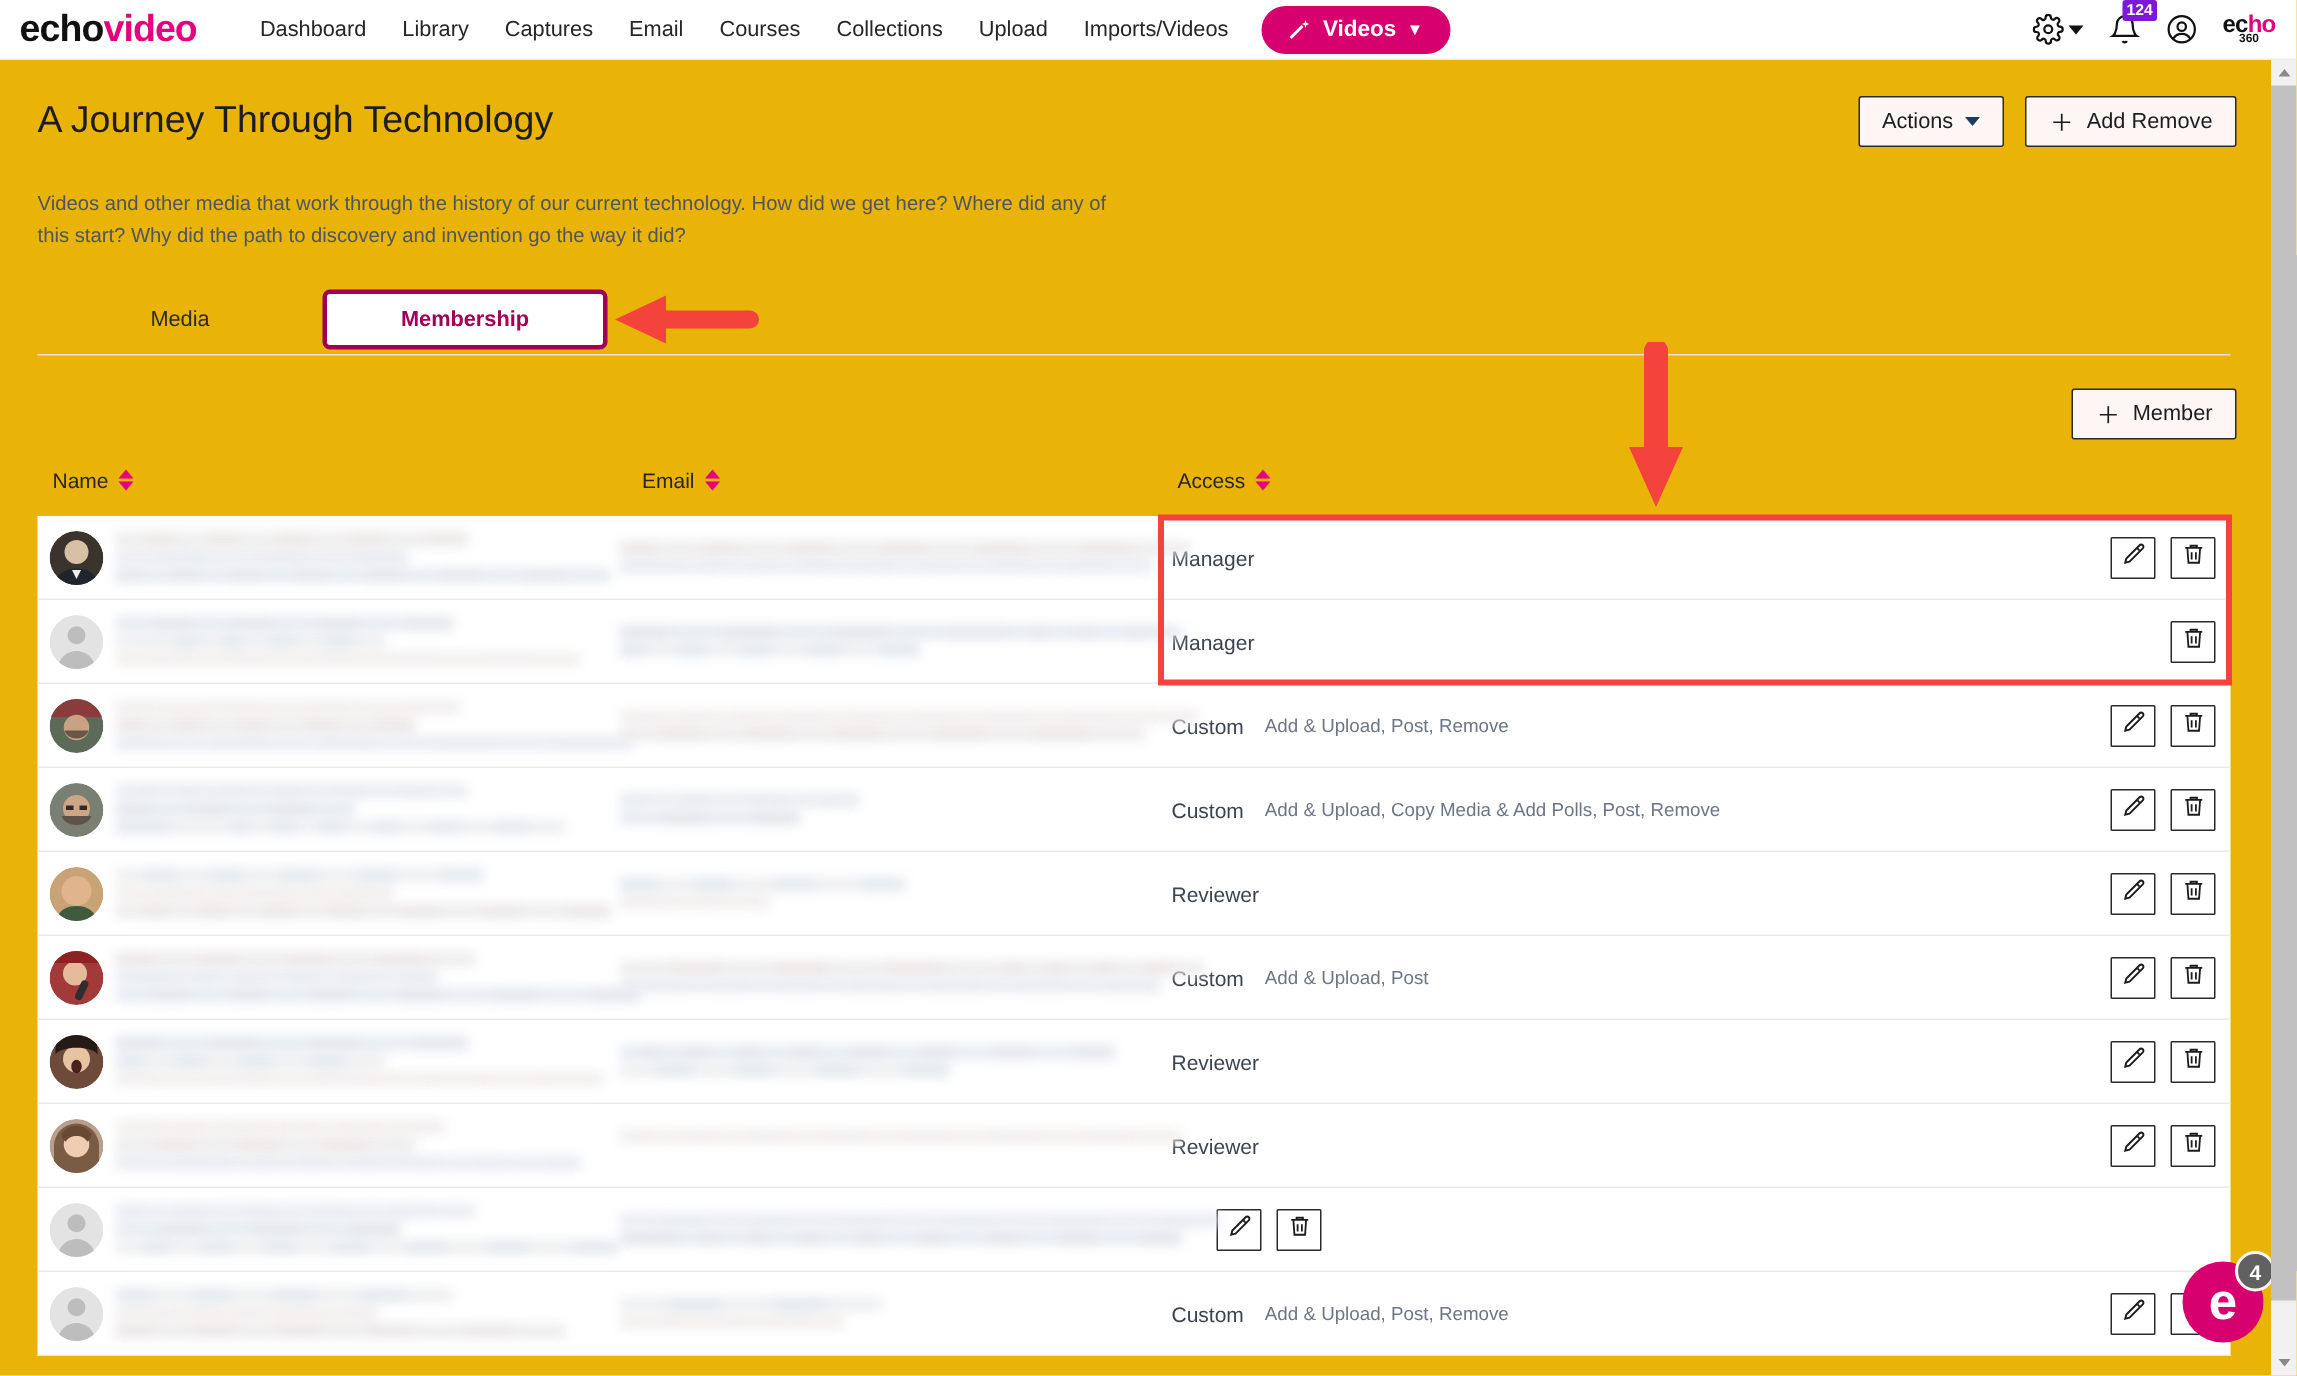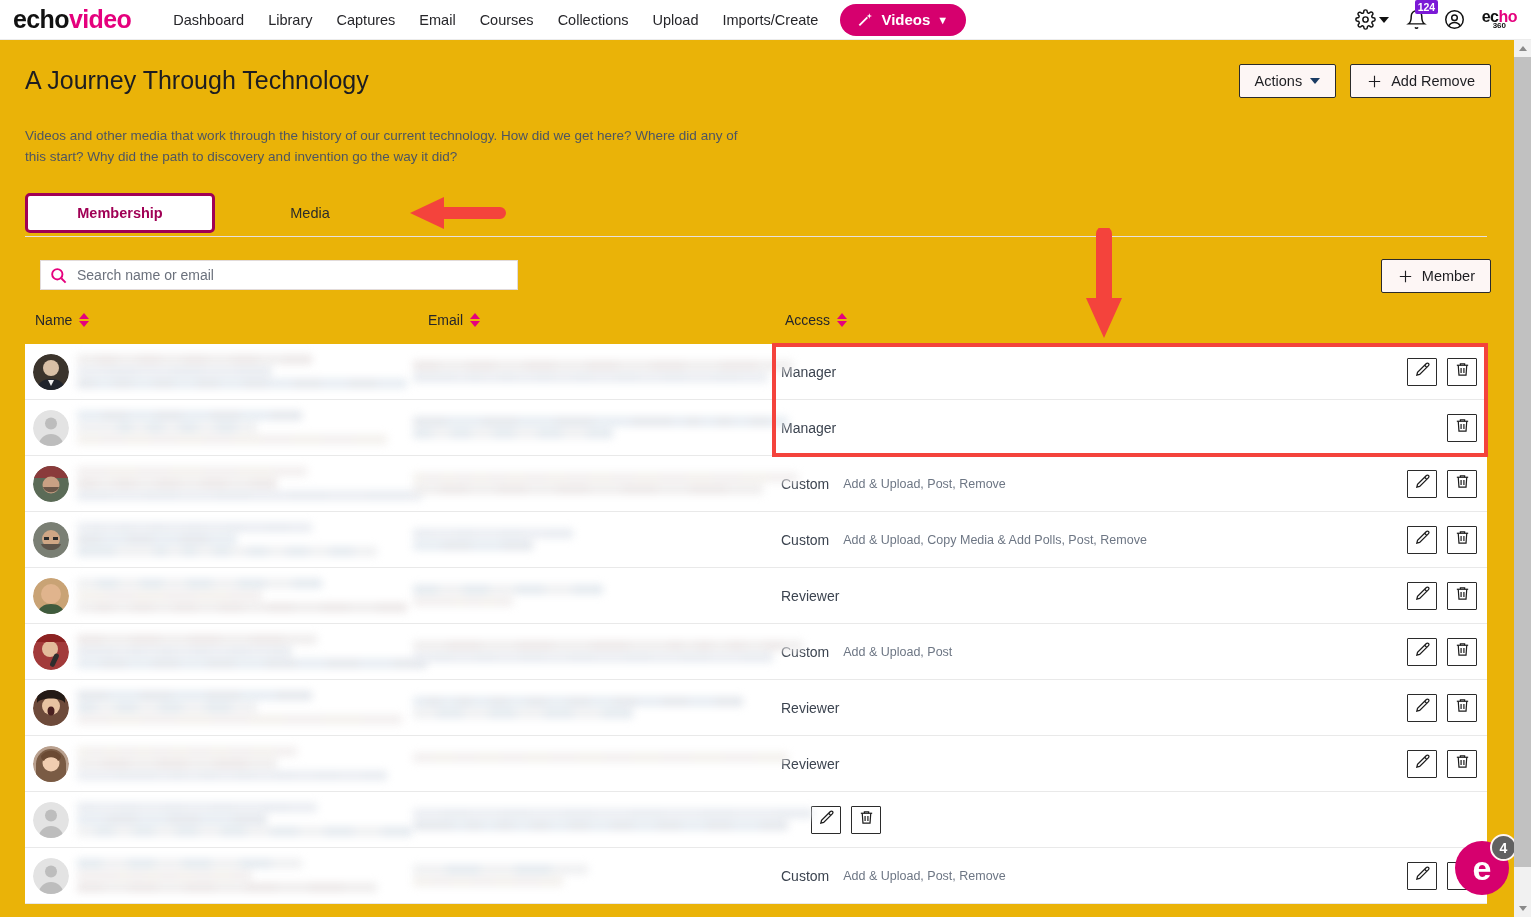--- a/index.html
+++ b/index.html
@@ -151,21 +151,21 @@
       <span class="echo">echo</span><span class="video">video</span>
     </div>
     <div class="navlinks">
       <span class="navlink">Dashboard</span>
       <span class="navlink">Library</span>
       <span class="navlink">Captures</span>
       <span class="navlink">Email</span>
       <span class="navlink">Courses</span>
       <span class="navlink">Collections</span>
       <span class="navlink">Upload</span>
-      <span class="navlink">Imports/Create</span>
+      <span class="navlink">Imports/Videos</span>
     </div>
     <button class="create-btn">
       <svg class="ic" style="width:16px;height:16px" viewBox="0 0 24 24">
         <path d="M3 21L15 9l-2-2L1 19z" fill="#fff"></path>
         <path d="M17 2l1 3 3 1-3 1-1 3-1-3-3-1 3-1z" fill="#fff"></path>
       </svg>
       <span>Videos</span>
       <span class="caret">▼</span>
     </button>
     <div class="nav-right">
@@ -207,32 +207,25 @@
     </div>
     <div class="btn-outline">
       <svg width="17" height="17" viewBox="0 0 24 24" stroke="#1d1d21" stroke-width="1.6">
         <path d="M12 4v16M4 12h16"></path>
       </svg>
       <span>Add Remove</span>
     </div>
   </div>
 
   <div class="tabs">
+    <div class="tab">Media</div>
     <div class="tab active">Membership</div>
-    <div class="tab">Media</div>
   </div>
   <div class="tabs-rule"></div>
 
-  <div class="searchbox">
-    <svg width="19" height="19" viewBox="0 0 24 24" fill="none" stroke="#e5007d" stroke-width="2.4">
-      <circle cx="10.5" cy="10.5" r="6.5"></circle>
-      <path d="M15.5 15.5L21 21"></path>
-    </svg>
-    <input class="search-input" type="text" placeholder="Search name or email" style="">
-  </div>
   <div class="btn-outline member-btn">
     <svg width="17" height="17" viewBox="0 0 24 24" stroke="#1d1d21" stroke-width="1.6">
       <path d="M12 4v16M4 12h16"></path>
     </svg>
     <span>Member</span>
   </div>
 
   <div class="thead">
     <div class="th th-name">
       <span>Name</span>

